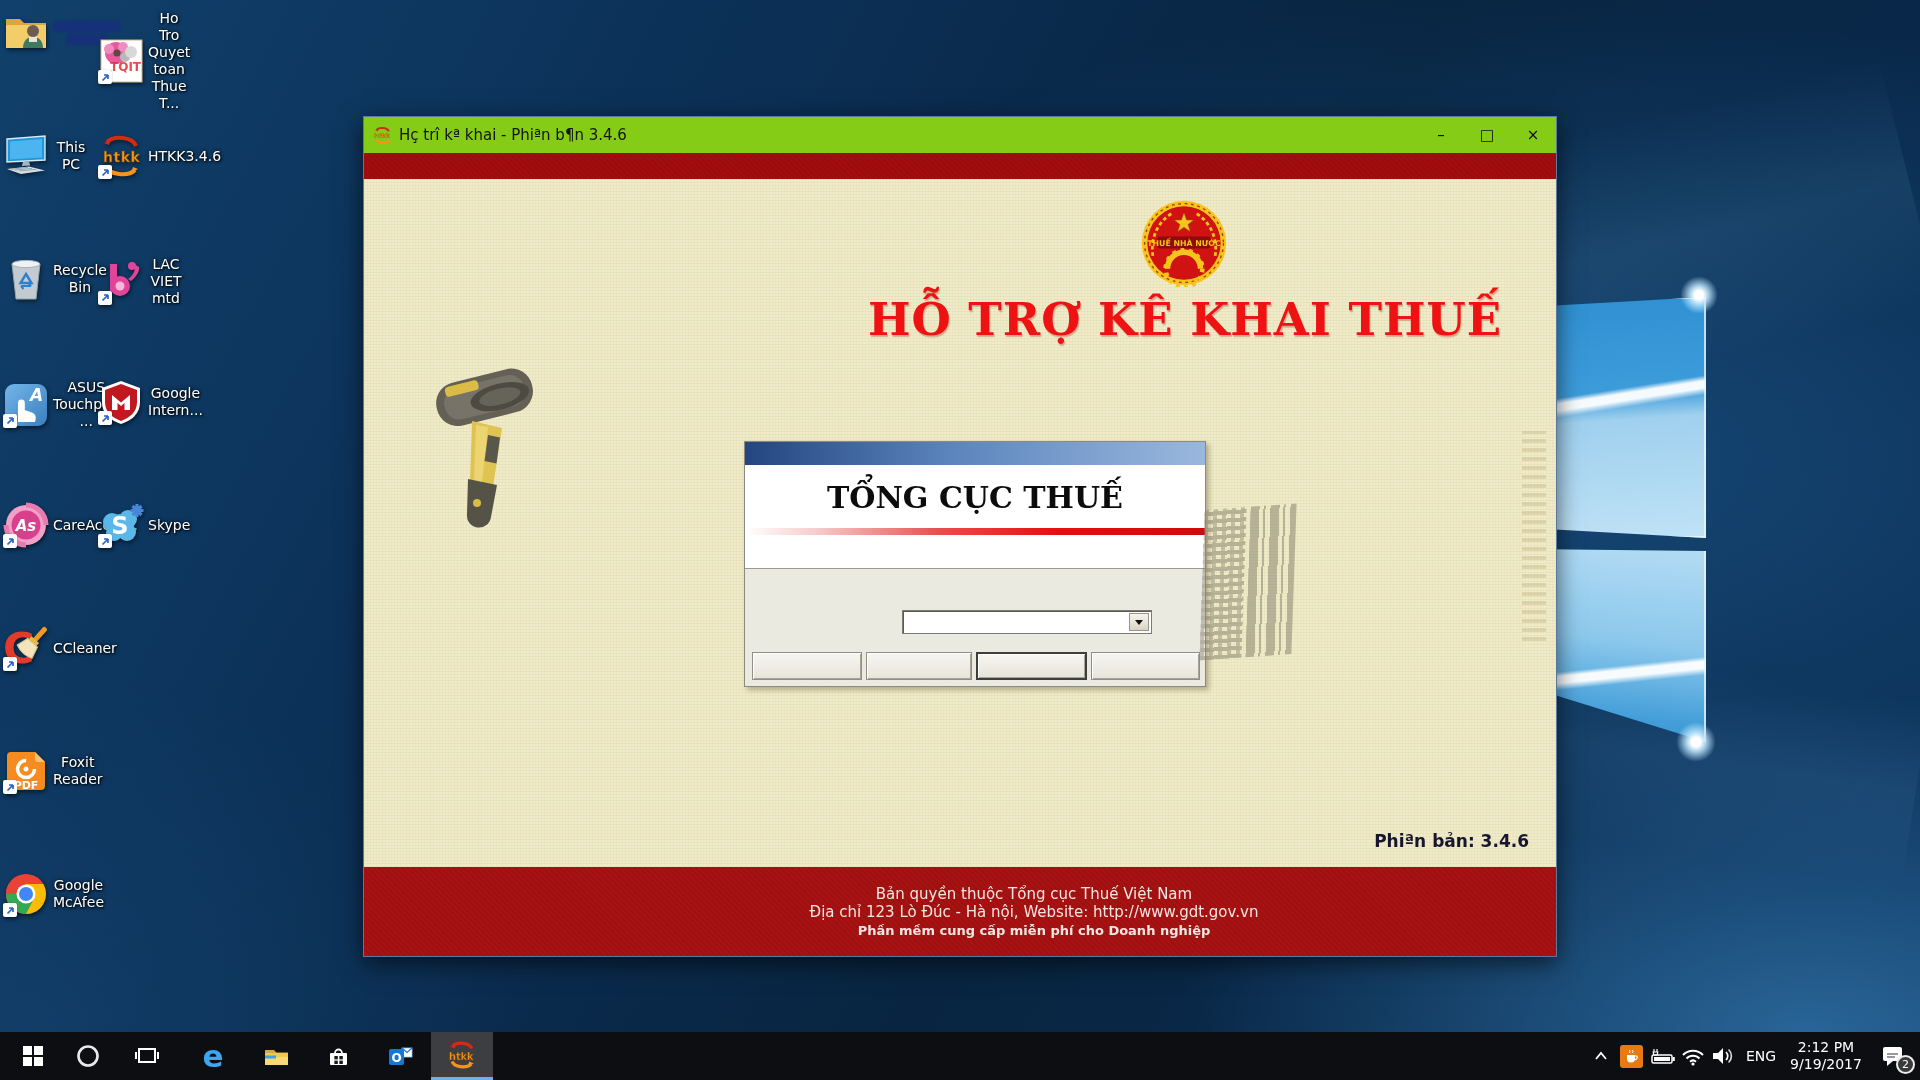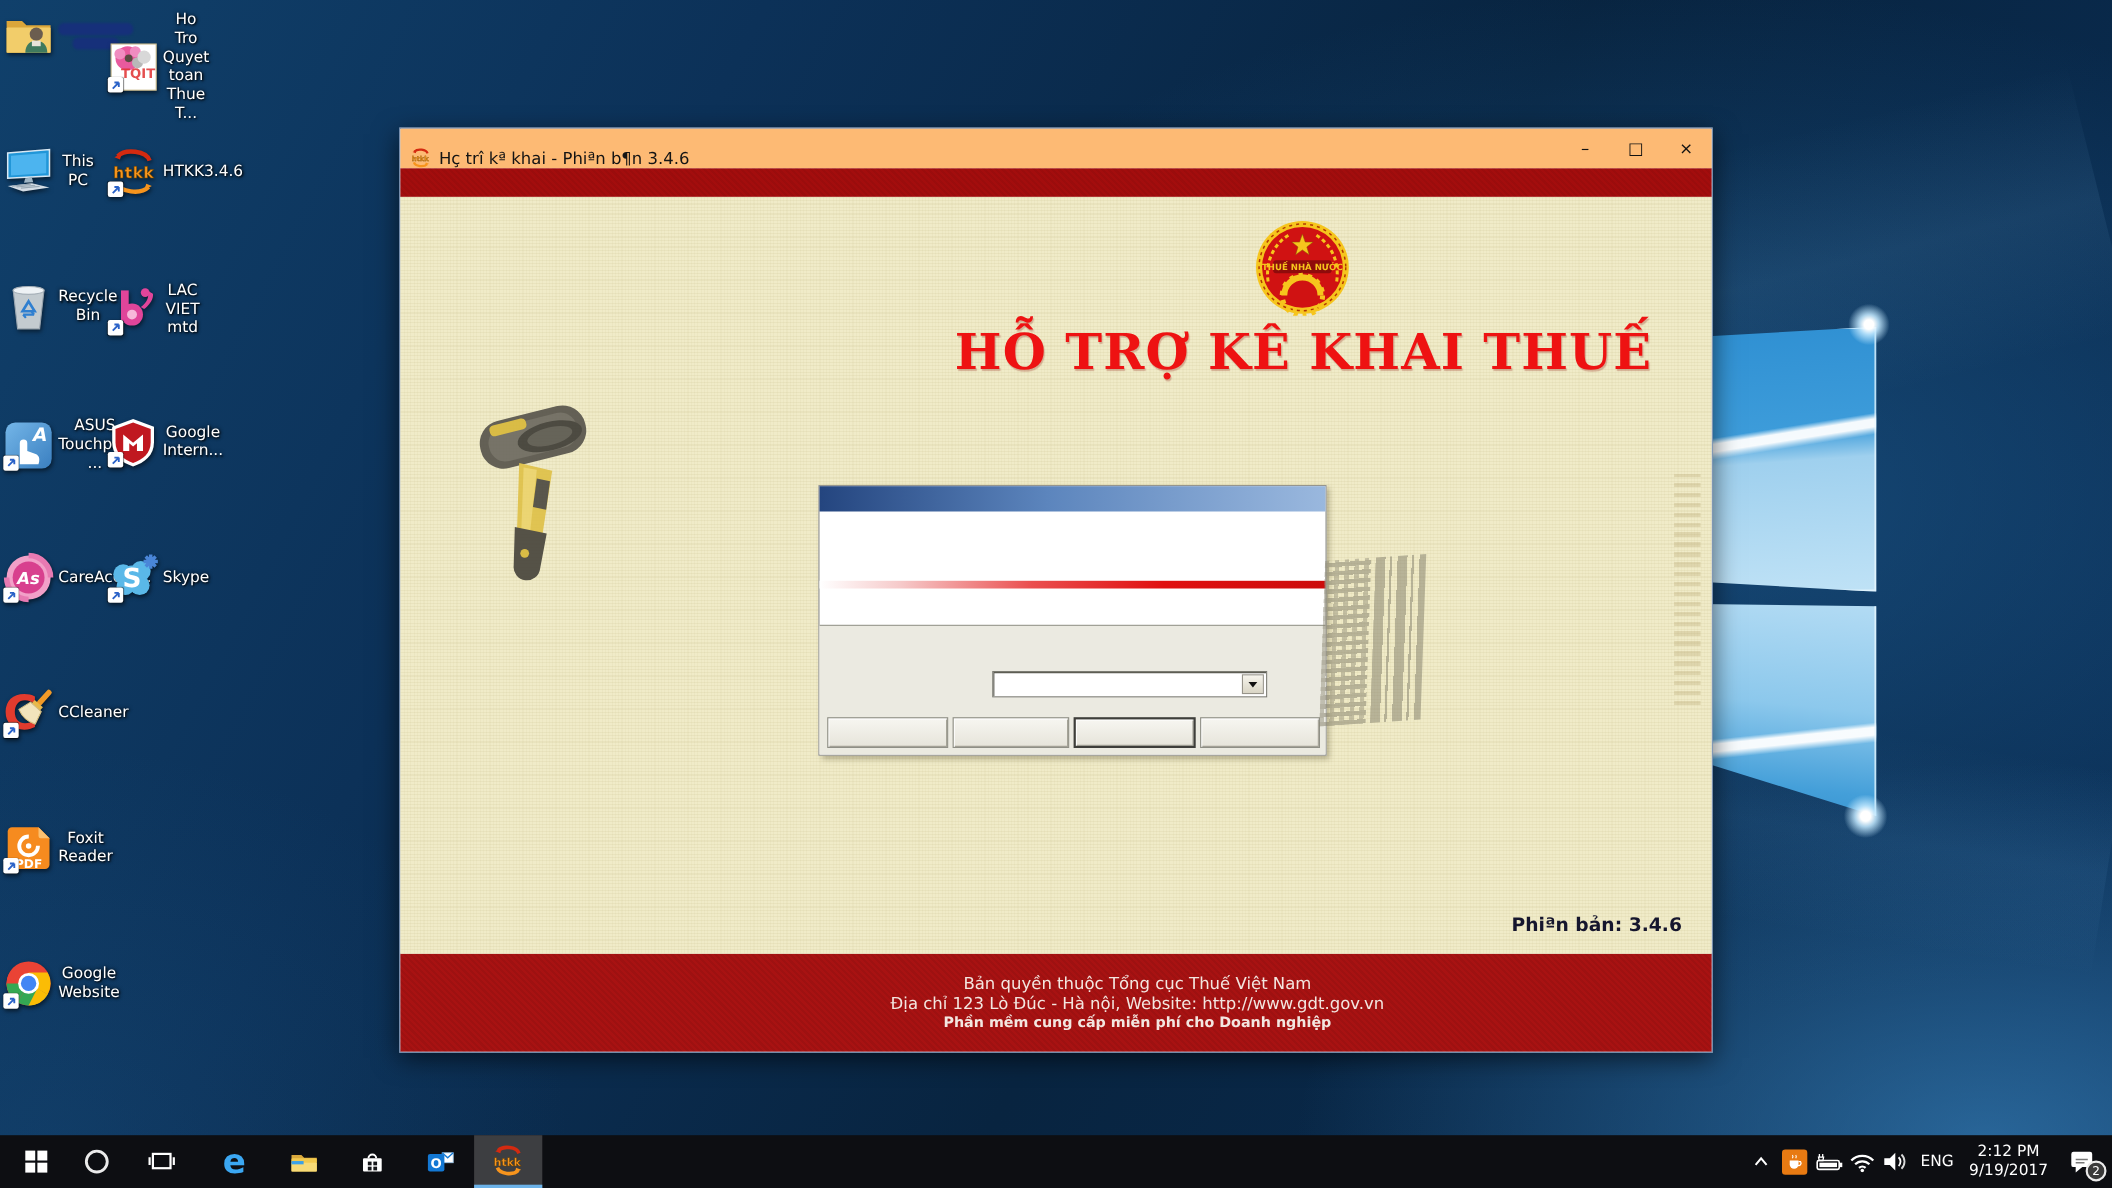--- a/index.html
+++ b/index.html
@@ -42,21 +42,21 @@
     text-shadow:1px 1px 2px #000,0 0 4px rgba(0,0,0,.9);}
   .dicon .lbl span{display:block;}
   .shortcut{position:absolute;left:0;bottom:0;width:14px;height:14px;background:#fff;border-radius:2px;
     display:flex;align-items:center;justify-content:center;box-shadow:0 0 1px rgba(0,0,0,.6);}
   .smudge{display:block;height:11px;border-radius:5px;background:#16307a;filter:blur(1.2px);margin:2px auto;}
   .sm1{width:68px;} .sm2{width:42px;}
 
   
   .window{position:absolute;left:363px;top:116px;width:1194px;height:841px;background:#fff;
     border:1px solid #5a78a0;box-shadow:0 6px 22px rgba(0,0,0,.6);display:flex;flex-direction:column;}
-  .titlebar{height:36px;background:#fdba74;display:flex;align-items:flex-end;padding-left:9px;gap:7px;flex:0 0 auto;}
+  .titlebar{height:36px;background:#84cc16;display:flex;align-items:center;padding-left:9px;gap:7px;flex:0 0 auto;}
   .titlebar .title{font-size:15px;color:#141414;}
   .controls{margin-left:auto;display:flex;height:100%;}
   .ctrl{width:46px;height:100%;display:flex;align-items:center;justify-content:center;font-size:15px;color:#111;cursor:pointer;}
   .redband{height:26px;background:#a30d0d;flex:0 0 auto;
     background-image:repeating-linear-gradient(45deg,rgba(0,0,0,.05) 0 2px,transparent 2px 4px);}
   .content{flex:1 1 auto;position:relative;background:#f0ebc8;
     background-image:
       repeating-linear-gradient(0deg,rgba(196,186,136,.16) 0 1px,transparent 1px 3px),
       repeating-linear-gradient(90deg,rgba(206,196,146,.12) 0 1px,transparent 1px 3px);}
   .footer{height:89px;background:#a81212;flex:0 0 auto;color:#f3e6e0;display:flex;flex-direction:column;
@@ -398,21 +398,21 @@
       <circle cx="23" cy="23" r="7" fill="#4285f4"></circle>
     </svg>
     <span class="shortcut">
       <svg width="11" height="11">
           <path d="M2.5 8.5 L8 3 M8 3 h-4 M8 3 v4" stroke="#2a62c8" stroke-width="1.7" fill="none"></path>
         </svg>
     </span>
   </div>
   <div class="lbl">
     <span>Google</span>
-      <span>Website</span>
+      <span>McAfee</span>
   </div>
 </div>
 
 <div class="window">
   <div class="titlebar">
     <svg viewBox="0 0 46 46" width="19" height="19">
       <path d="M38 13 C35 4 16 2 9 9" stroke="#d42a10" stroke-width="5" fill="none"></path>
       <path d="M12 13 l-7 -3 9 -5 z" fill="#d42a10"></path>
       <text x="3" y="30" font-size="15" font-weight="bold" fill="#f7941d" stroke="#6b4400" stroke-width="0.6">htkk</text>
       <path d="M8 33 C11 42 30 44 37 37" stroke="#f7941d" stroke-width="5" fill="none"></path>
@@ -462,20 +462,21 @@
         <circle cx="48" cy="76" r="20" fill="none" stroke="#f6c51d" stroke-width="5" stroke-dasharray="4 5"></circle>
       </svg>
     </div>
 
     <div class="banner-title">HỖ TRỢ KÊ KHAI THUẾ</div>
 
     <div class="wm-strip"></div>
 
     <div class="dialog">
       <div class="dlg-blue"></div>
+      <div class="dlg-title">TỔNG CỤC THUẾ</div>
       <div class="dlg-redline"></div>
       <div class="dlg-gray"></div>
       <div class="combo">
         <span class="combo-text"></span>
         <span class="combo-btn">
           <span class="caret"></span>
         </span>
       </div>
       <div class="dlg-btn btn1"></div>
       <div class="dlg-btn btn2"></div>

